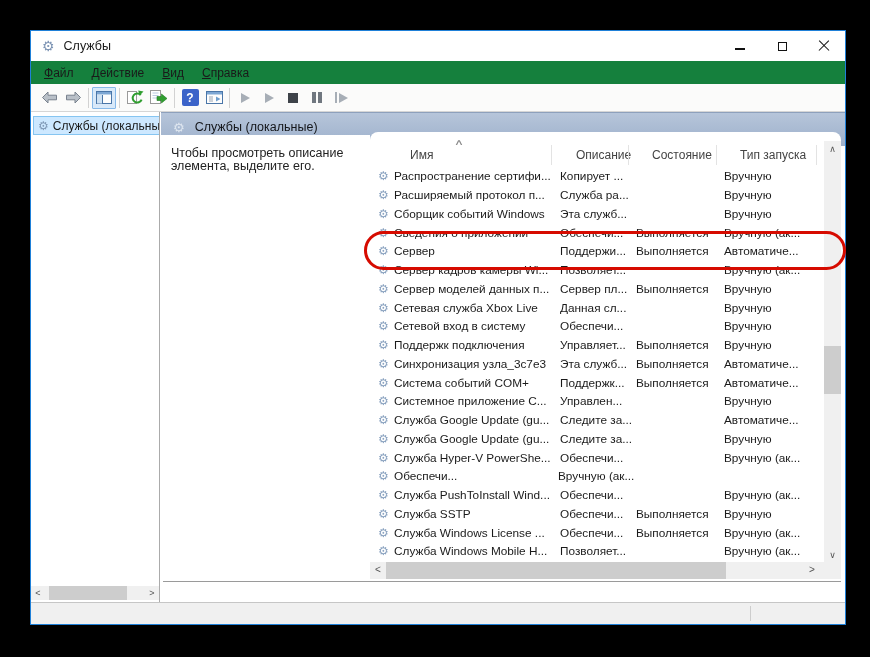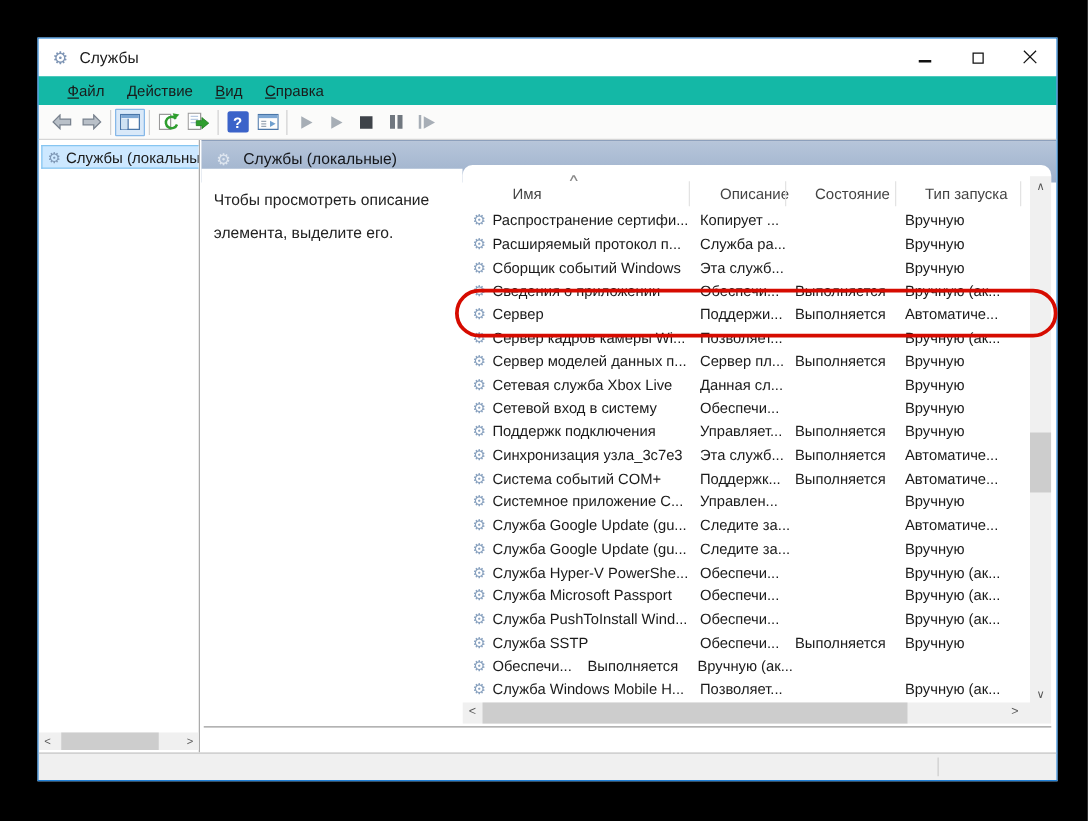--- a/index.html
+++ b/index.html
@@ -20,22 +20,22 @@
   .cbtn { width:42px; height:30px; display:flex; align-items:center; justify-content:center; }
   .glyph-min { width:10px; height:1.3px; background:#111; margin-top:6px; }
   .glyph-max { width:9px; height:9px; border:1.3px solid #111; }
   .glyph-close { position:relative; width:12px; height:12px; }
   .glyph-close::before, .glyph-close::after { content:''; position:absolute; left:-1px; top:5.4px;
       width:14px; height:1.3px; background:#111; }
   .glyph-close::before { transform:rotate(45deg); }
   .glyph-close::after  { transform:rotate(-45deg); }
 
   
-  .menubar { position:absolute; left:0; top:30px; width:814px; height:23px; background:#14b8a6;
-             display:flex; align-items:center; padding-left:14px; }
+  .menubar { position:absolute; left:0; top:30px; width:814px; height:23px; background:#15803d;
+             display:flex; align-items:center; padding-left:4px; }
   .mi { display:inline-block; padding:2px 9px; font-size:12px; }
   .mi::first-letter { text-decoration:underline; }
 
   
   .toolbar { position:absolute; left:0; top:53px; width:814px; height:28px; background:#fbfbfa;
              border-bottom:1px solid #d6d6d6; display:flex; align-items:center; padding-left:6px; }
   .tbtn { width:24px; height:22px; display:flex; align-items:center; justify-content:center; }
   .tsep { width:1px; height:20px; background:#d2d2d2; margin:0 3px; }
   .tbtn.active { background:#d9e9f9; border:1px solid #86b8e8; border-radius:1px; }
   .tb-play { width:0; height:0; border-left:9px solid #a7aeb6;
@@ -60,21 +60,21 @@
   .tree-hscroll .arr { width:14px; text-align:center; font-size:9px; color:#555; }
   .tree-hthumb { position:absolute; left:18px; width:78px; height:14px; background:#cdcdcd; }
 
   .pane { position:absolute; left:130px; top:81px; width:684px; height:490px; background:#fff; overflow:hidden; }
   .band { position:absolute; left:0; top:0; width:684px; height:34px;
           background:linear-gradient(180deg,#b6c5da 0%,#9db0cb 100%); border-top:1px solid #8da0bc; }
   .band-title { position:absolute; left:12px; top:4px; height:20px; display:flex; align-items:center; }
   .band-title .gear { font-size:13px; color:#e8eef5; opacity:.85; margin-right:10px; line-height:1; }
   .band-title .txt { font-size:12.5px; color:#14161a; }
   .desc-box { position:absolute; left:0; top:23px; width:209px; height:446px; background:#fff;
-              padding:12px 14px 0 10px; font-size:12.5px; line-height:26px; color:#222; }
+              padding:12px 14px 0 10px; font-size:12.5px; line-height:13px; color:#222; }
 
   
   .listpanel { position:absolute; left:209px; top:20px; width:471px; height:447px; background:#fff;
                border-radius:8px 8px 0 0; overflow:hidden; }
   .lheader { position:absolute; left:0; top:6px; width:454px; height:29px; font-size:12px; color:#444; }
   .lheader .h { position:absolute; bottom:5px;margin-left:16px; }
   .h-name  { left:24px; }
   .h-desc  { left:190px; }
   .h-state { left:266px; }
   .h-type  { left:354px; }
@@ -387,21 +387,20 @@
             <div class="row">
               <span class="row-gear">⚙</span>
               <span class="c name">Служба Hyper-V PowerShe...</span>
               <span class="c desc">Обеспечи...</span>
               <span class="c state"></span>
               <span class="c type">Вручную (ак...</span>
             </div>
 
             <div class="row">
               <span class="row-gear">⚙</span>
-              <span class="c name">Служба Microsoft Passport</span>
               <span class="c desc">Обеспечи...</span>
               <span class="c state"></span>
               <span class="c type">Вручную (ак...</span>
             </div>
 
             <div class="row">
               <span class="row-gear">⚙</span>
               <span class="c name">Служба PushToInstall Wind...</span>
               <span class="c desc">Обеспечи...</span>
               <span class="c state"></span>
@@ -411,20 +410,21 @@
             <div class="row">
               <span class="row-gear">⚙</span>
               <span class="c name">Служба SSTP</span>
               <span class="c desc">Обеспечи...</span>
               <span class="c state">Выполняется</span>
               <span class="c type">Вручную</span>
             </div>
 
             <div class="row">
               <span class="row-gear">⚙</span>
+              <span class="c name">Служба Windows License ...</span>
               <span class="c desc">Обеспечи...</span>
               <span class="c state">Выполняется</span>
               <span class="c type">Вручную (ак...</span>
             </div>
 
             <div class="row">
               <span class="row-gear">⚙</span>
               <span class="c name">Служба Windows Mobile H...</span>
               <span class="c desc">Позволяет...</span>
               <span class="c state"></span>

